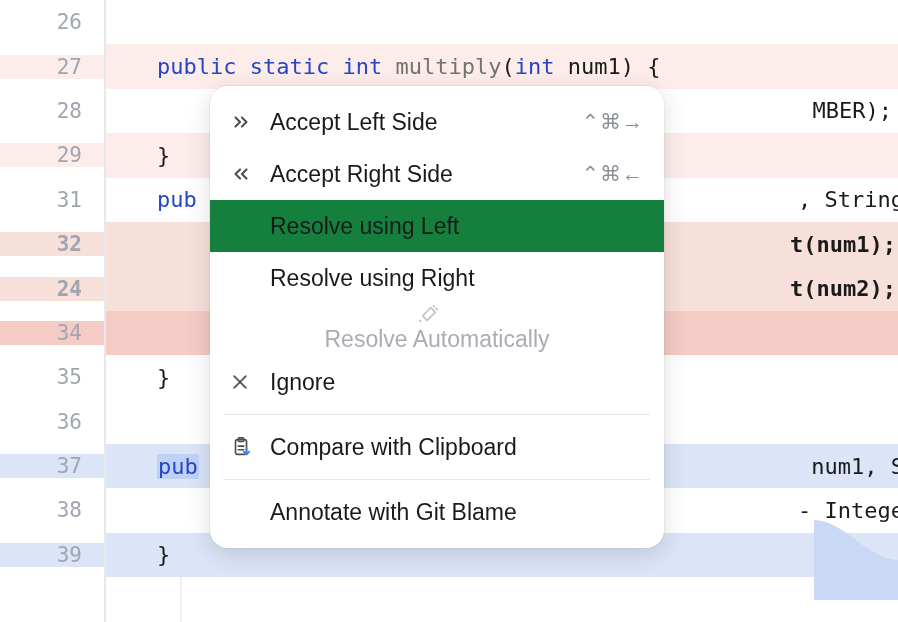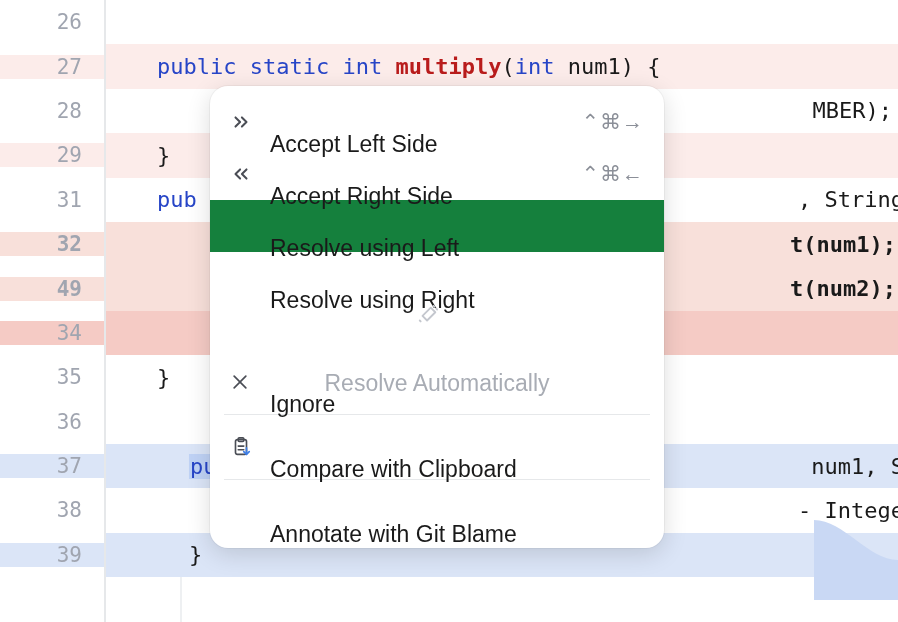--- a/index.html
+++ b/index.html
@@ -54,25 +54,25 @@
       left: 180px;
       top: 0;
       bottom: 0;
       width: 2px;
       background: #eef0f2;
       z-index: 0;
     }
     .bg-red-light { background: #fcecea; }
     .bg-red-med { background: #f5cbc5; }
     .bg-red-dark { background: #f8e0da; font-weight: bold; }
-    .bg-blue-light { background: #dbe5f7; padding-left: 32px; }
+    .bg-blue-light { background: #dbe5f7; }
     .bg-white { background: #ffffff; }
 
     .kw { color: #2745c7; }
-    .fn { color: #b91c1c; font-weight: bold; }
+    .fn { color: #737373; }
     .plain { color: #1a1a1a; }
 
     
     .rshape {
       position: absolute;
       right: 0;
       width: 84px;
       z-index: 0;
     }
 
@@ -111,21 +111,20 @@
       width: 40px;
       display: flex;
       align-items: center;
       justify-content: flex-start;
       flex-shrink: 0;
     }
     .menu-icon svg { display: block; }
     .menu-label {
       flex: 1;
       font-weight: 400;
-      margin-top: 44px;
     }
     .menu-shortcut {
       color: #8b8f98;
       font-size: 21px;
       letter-spacing: 1px;
     }
     .menu-sep {
       height: 1px;
       background: #e6e8ea;
       margin: 6px 14px;
@@ -178,21 +177,21 @@
   </div>
 
   <div class="line">
     <div class="gutter bg-red-dark">32</div>
     <div class="content bg-red-dark">
       <span style="position:absolute; right:2px;" class="plain">t(num1);</span>
     </div>
   </div>
 
   <div class="line">
-    <div class="gutter bg-red-dark">49</div>
+    <div class="gutter bg-red-dark">24</div>
     <div class="content bg-red-dark">
       <span style="position:absolute; right:2px;" class="plain">t(num2);</span>
     </div>
   </div>
 
   <div class="line">
     <div class="gutter bg-red-med">34</div>
     <div class="content bg-red-med"></div>
   </div>
 

